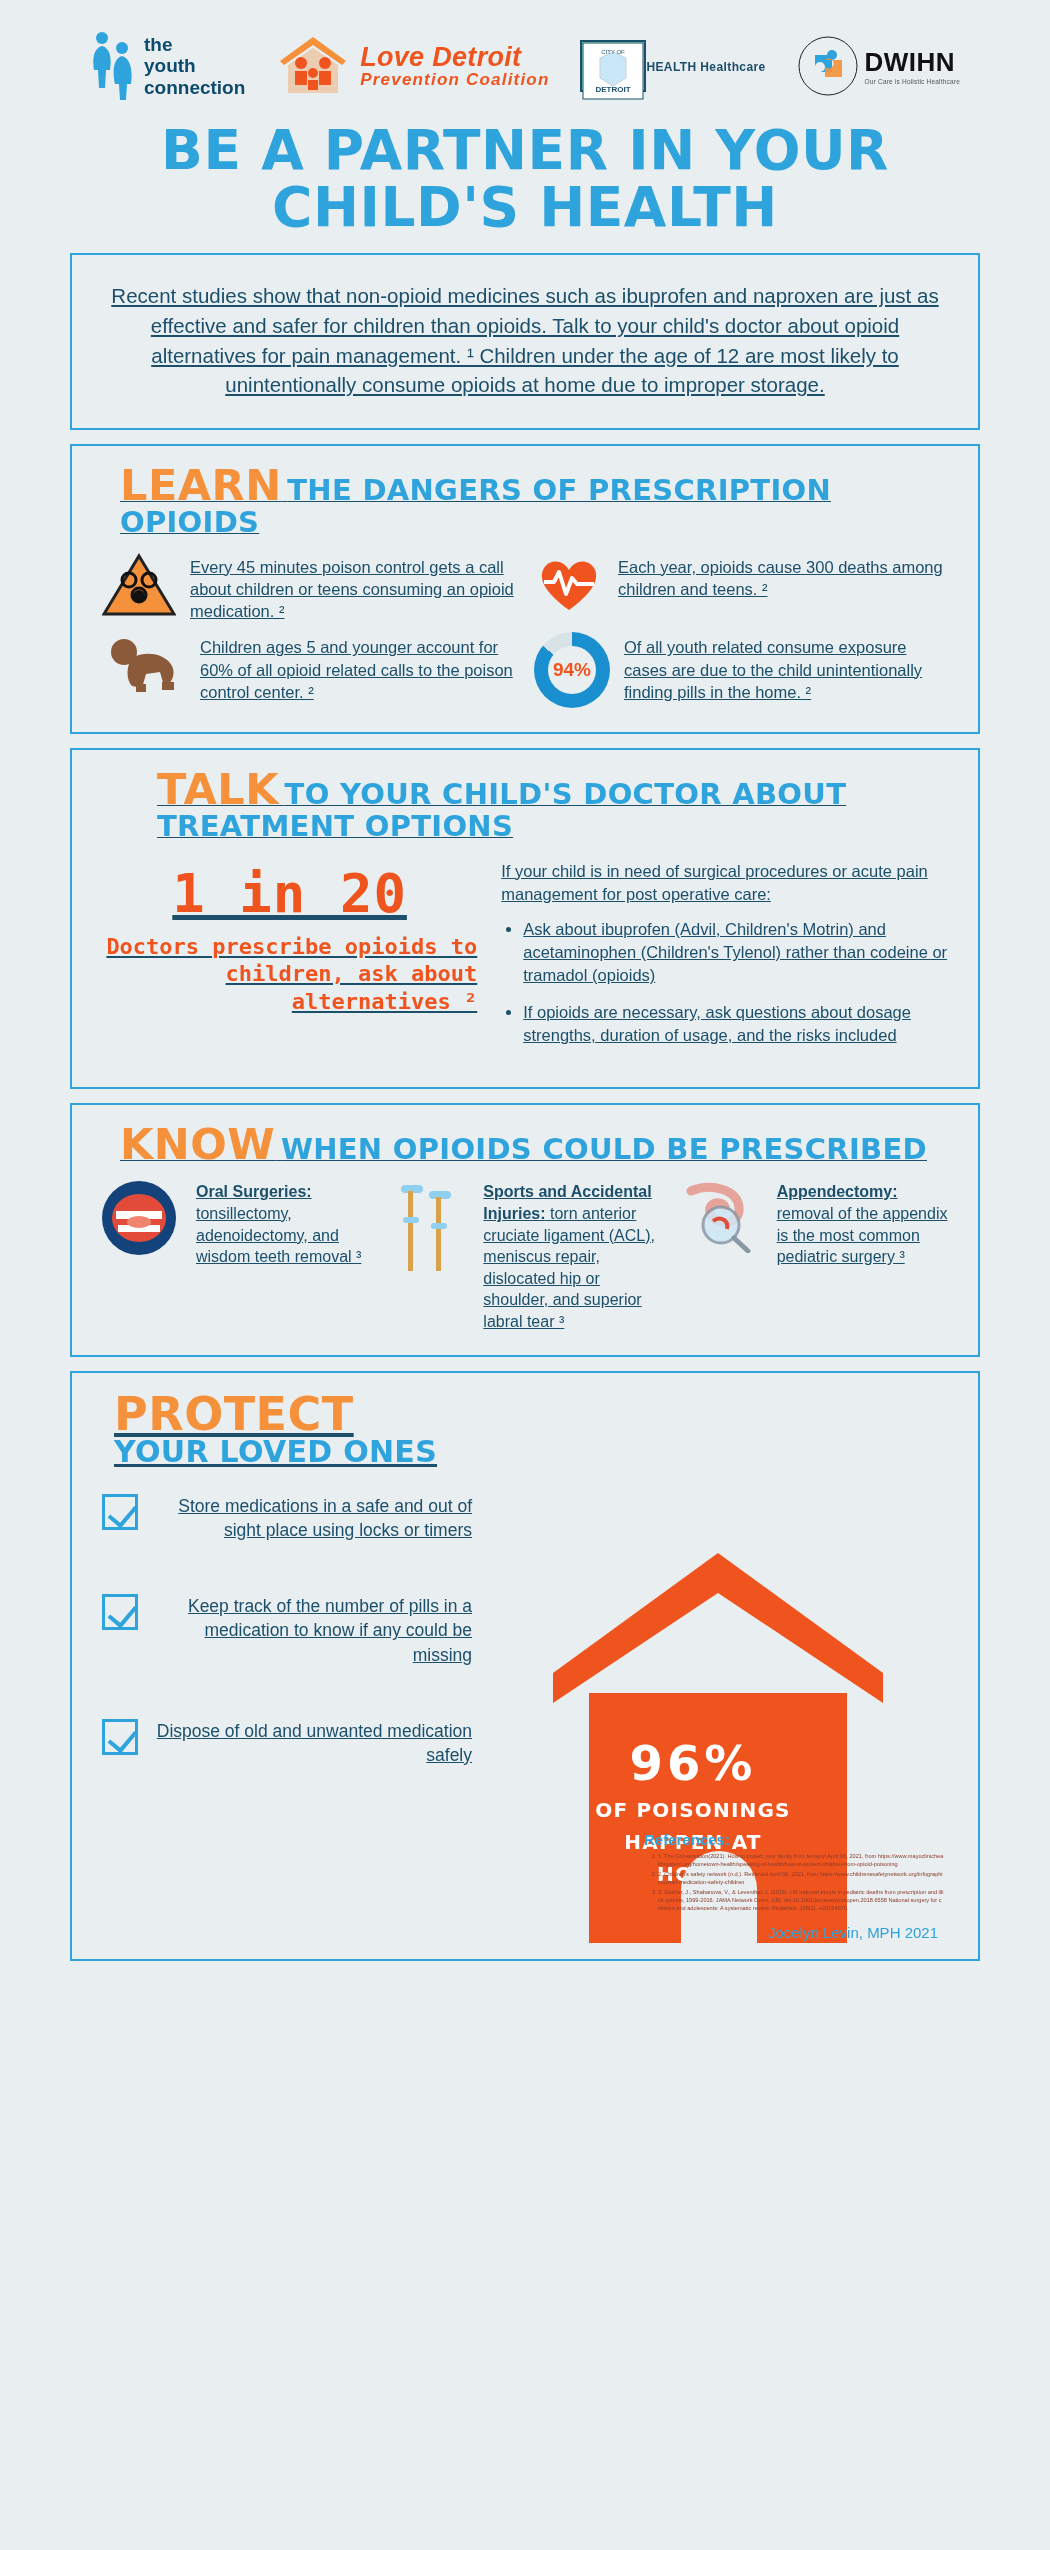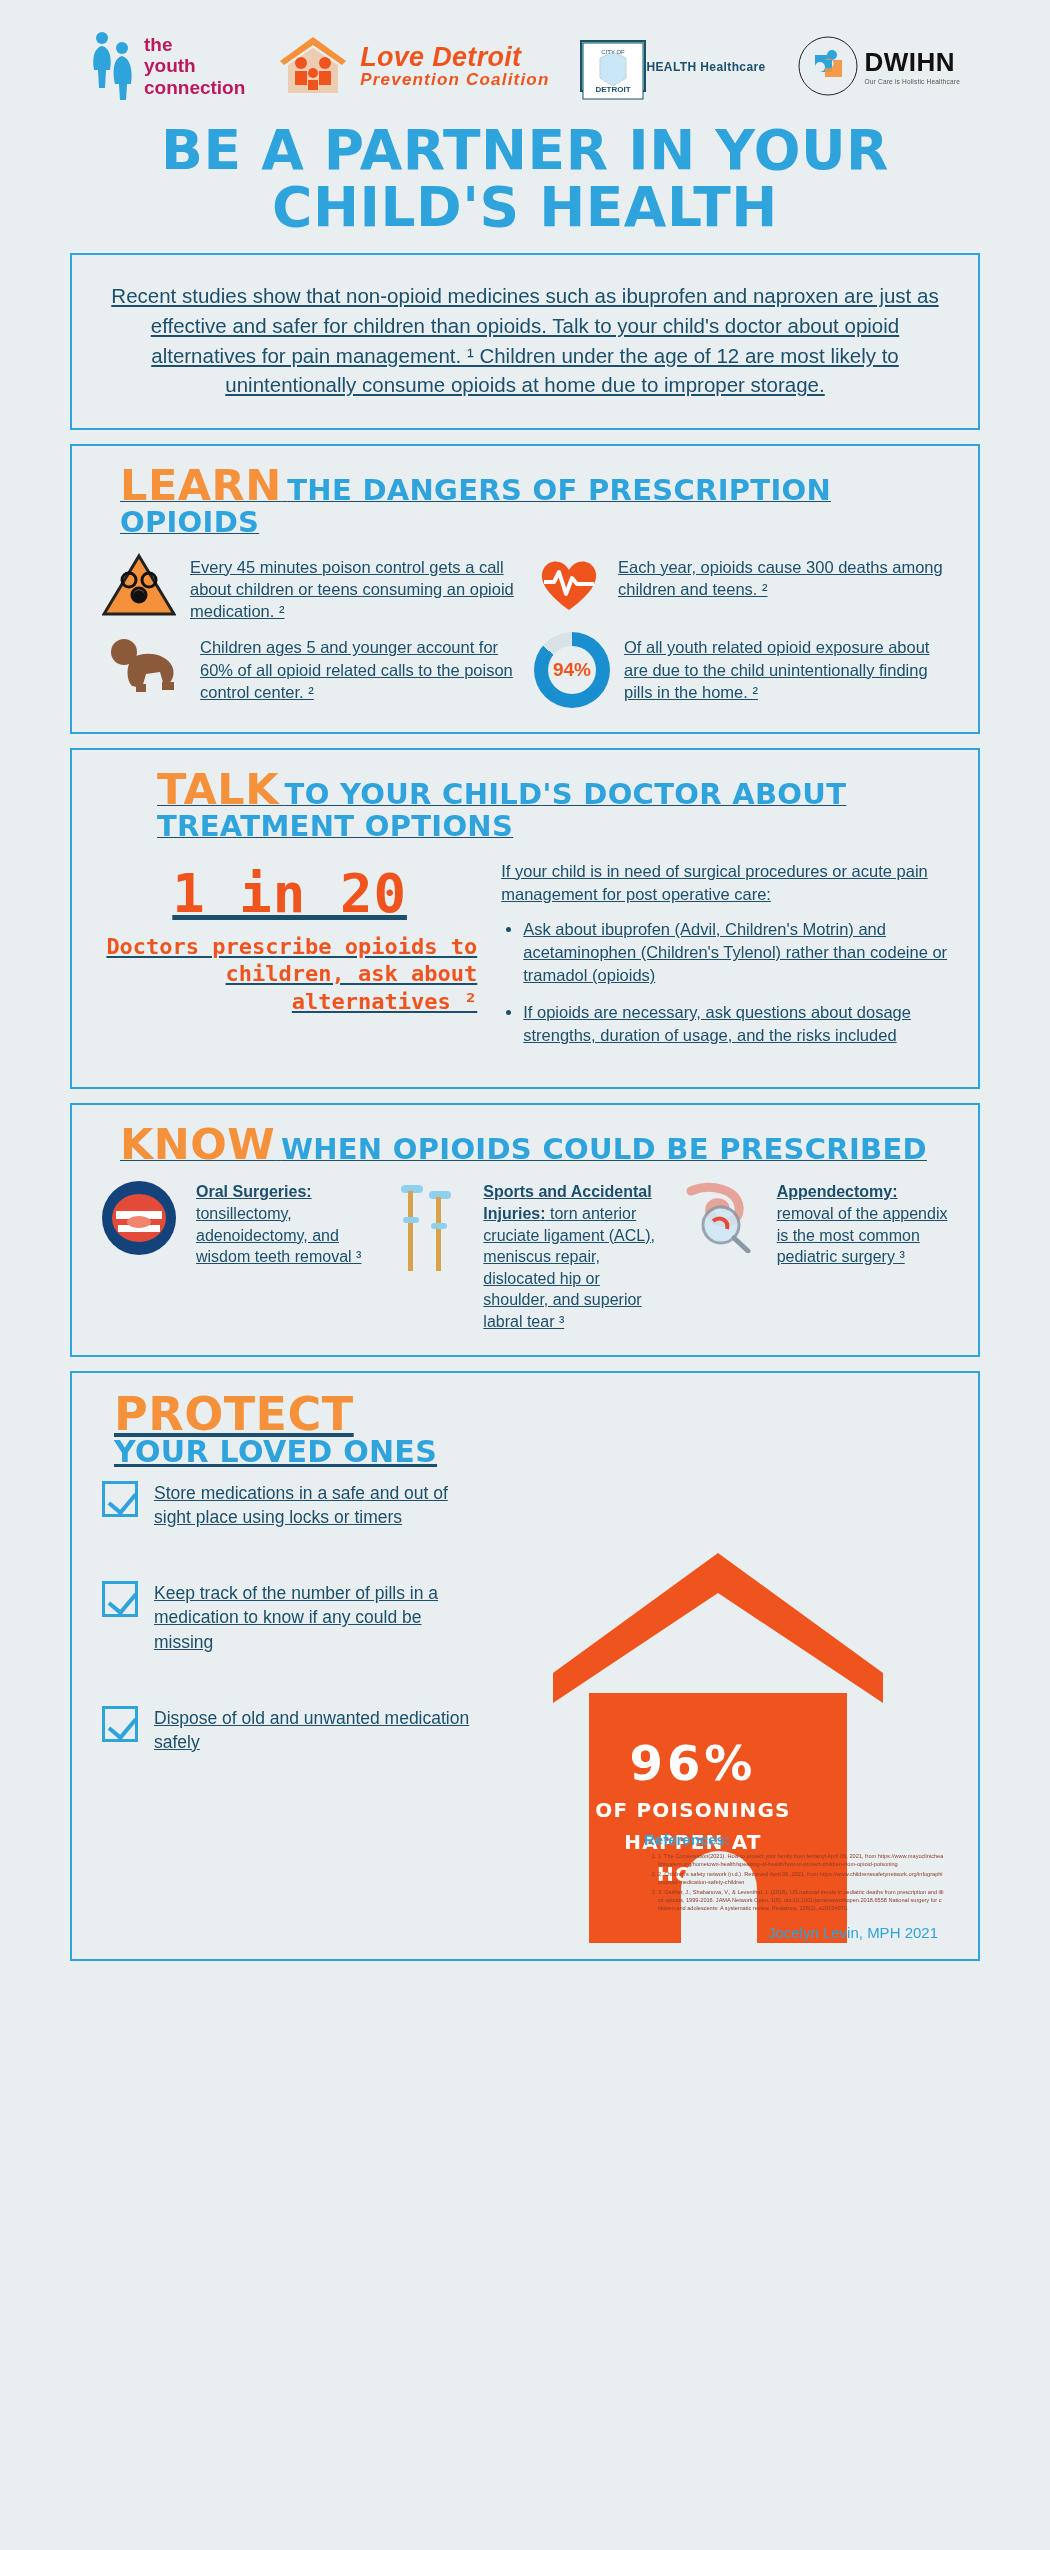--- a/index.html
+++ b/index.html
@@ -12,21 +12,21 @@
     position:relative;
     overflow:hidden;
   }
   .page { width:1050px; height:2550px; position:relative; padding:0 70px; }
 
   
   .logos { display:flex; align-items:center; justify-content:space-between; padding:28px 20px 6px 20px; }
   .logo { display:flex; align-items:center; }
   .tyc-logo { display:flex; align-items:center; gap:8px; }
   .tyc-mark { width:46px; height:76px; position:relative; }
-  .tyc-text { font-weight:bold; font-size:19px; line-height:1.12; color:#be185d; }
+  .tyc-text { font-weight:bold; font-size:19px; line-height:1.12; color:#0c4a6e; }
   .ld-logo { display:flex; align-items:center; gap:10px; }
   .ld-house { width:74px; height:66px; position:relative; }
   .ld-text { line-height:1.05; }
   .ld-text .l1 { color:#f0541e; font-size:27px; font-weight:bold; font-style:italic; letter-spacing:.3px; }
   .ld-text .l2 { color:#f0541e; font-size:17px; font-weight:bold; font-style:italic; letter-spacing:1.2px; }
   .dh-logo { text-align:center; }
   .dh-box { width:66px; height:52px; border:2px solid #1b4f6b; margin:0 auto; position:relative; background:#86efac; }
   .dh-label { font-size:12px; font-weight:bold; color:#1b4f6b; margin-top:2px; letter-spacing:.4px; }
   .dwihn { display:flex; align-items:center; gap:6px; }
   .dwihn-puzzle { width:62px; height:62px; position:relative; }
@@ -96,21 +96,21 @@
   .kcol .txt b { font-weight:bold; }
   .mouth { width:74px; height:74px; border-radius:50%; position:relative; background:#14427a; }
   .crutch { width:74px; height:96px; position:relative; }
   .organ { width:80px; height:72px; position:relative; }
 
   
   .protect { padding:18px 30px 22px 30px; min-height:590px; }
   .protect .sec-head { padding-left:12px; }
   .protect .sec-head .kw { font-size:46px; display:block; }
   .protect .sec-head .rest { font-size:30px; display:block; }
-  .checks { margin-top:13px; width:370px; }
+  .checks { margin-top:26px; width:370px;text-align:right; }
   .check-row { display:flex; gap:16px; align-items:flex-start; margin-bottom:52px; }
   .cbox { width:36px; height:36px; border:3px solid #2ea3dc; position:relative; flex:0 0 auto; }
   .cbox:after { content:""; position:absolute; left:9px; top:3px; width:13px; height:22px;
                 border:solid #2ea3dc; border-width:0 4px 4px 0; transform:rotate(40deg); }
   .check-row .txt { font-size:17.5px; line-height:1.38; color:#1b4f6b; }
   .house-wrap { position:absolute; right:95px; top:180px; width:330px; height:400px; }
   .house-roof { position:absolute; top:0; left:0; width:330px; height:150px; }
   .house-body { position:absolute; top:140px; left:36px; width:258px; height:250px; background:#f0541e; }
   .house-door { position:absolute; bottom:0; left:92px; width:76px; height:92px; background:#e9eef0;
                 border-radius:38px 38px 0 0; }
@@ -238,21 +238,21 @@
             <path d="M60 50 h12 v8 h-12 z" fill="#8a5a3b"></path>
           </svg>
         </div>
         <div class="txt">Children ages 5 and younger account for 60% of all opioid related calls to the poison control center. ²</div>
       </div>
 
       <div class="item">
         <div class="ico donut">
           <div class="hole">94%</div>
         </div>
-        <div class="txt">Of all youth related opioid exposure about are due to the child unintentionally finding pills in the home. ²</div>
+        <div class="txt">Of all youth related consume exposure cases are due to the child unintentionally finding pills in the home. ²</div>
       </div>
     </div>
   </div>
 
   <div class="panel talk">
     <div class="sec-head">
       <span class="kw">TALK</span>
       <span class="rest">TO YOUR CHILD'S DOCTOR ABOUT TREATMENT OPTIONS</span>
     </div>
     <div class="talk-body">

